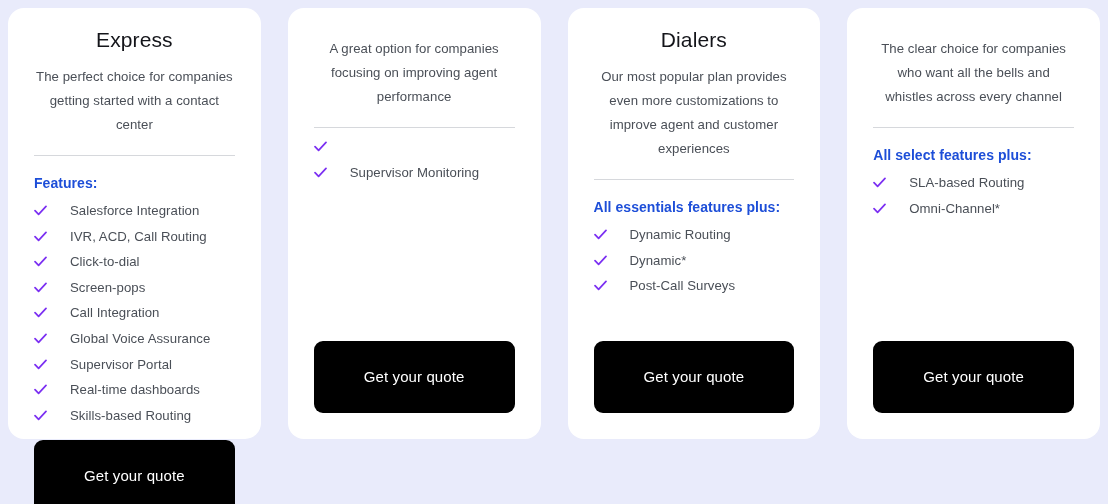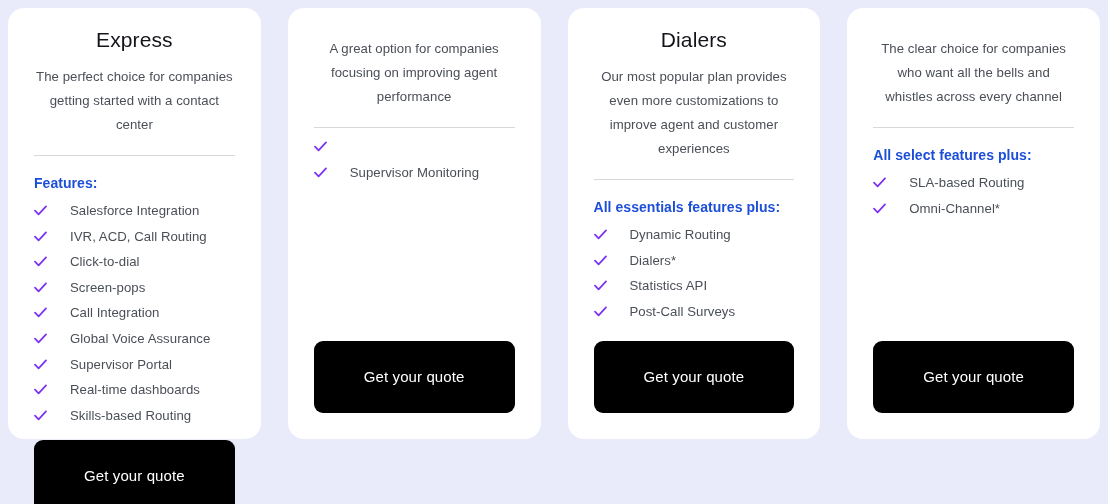--- a/index.html
+++ b/index.html
@@ -241,29 +241,21 @@
             </svg>
           </span>
         <span>Dynamic Routing</span>
       </li>
       <li class="feature-item">
         <span class="check-icon">
             <svg width="13" height="11" viewBox="0 0 13 11">
               <path d="M1 5.6 L4.6 9.4 L12 1.4" fill="none" stroke="currentColor" stroke-width="1.7" stroke-linecap="round" stroke-linejoin="round"></path>
             </svg>
           </span>
-        <span>Dialers*</span>
-      </li>
-      <li class="feature-item">
-        <span class="check-icon">
-            <svg width="13" height="11" viewBox="0 0 13 11">
-              <path d="M1 5.6 L4.6 9.4 L12 1.4" fill="none" stroke="currentColor" stroke-width="1.7" stroke-linecap="round" stroke-linejoin="round"></path>
-            </svg>
-          </span>
-        <span>Statistics API</span>
+        <span>Dynamic*</span>
       </li>
       <li class="feature-item">
         <span class="check-icon">
             <svg width="13" height="11" viewBox="0 0 13 11">
               <path d="M1 5.6 L4.6 9.4 L12 1.4" fill="none" stroke="currentColor" stroke-width="1.7" stroke-linecap="round" stroke-linejoin="round"></path>
             </svg>
           </span>
         <span>Post-Call Surveys</span>
       </li>
     </ul>

